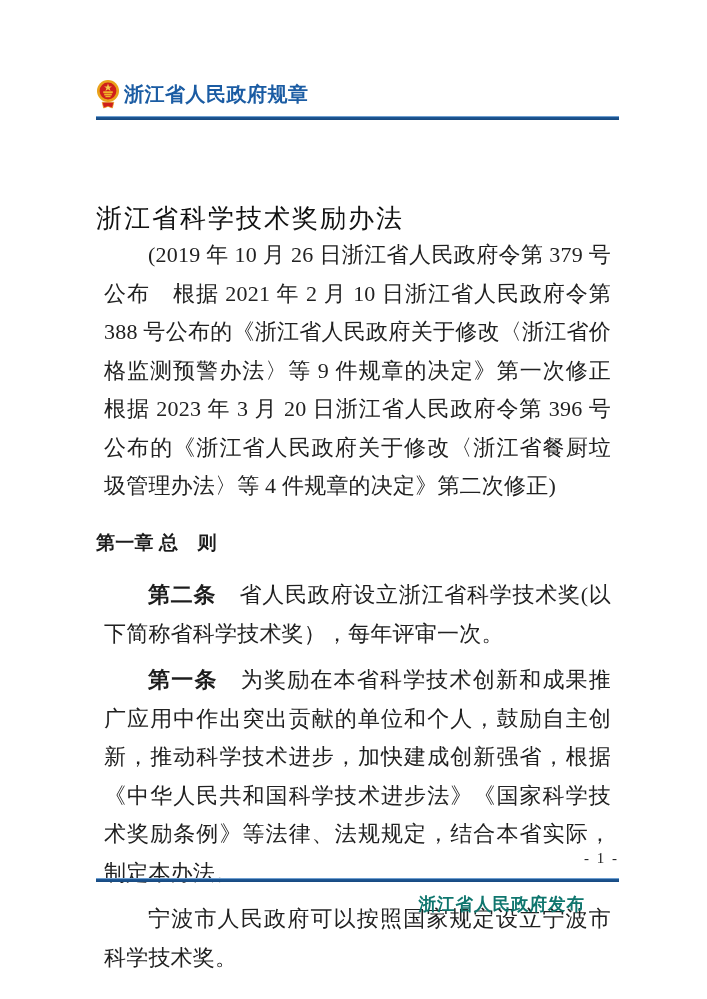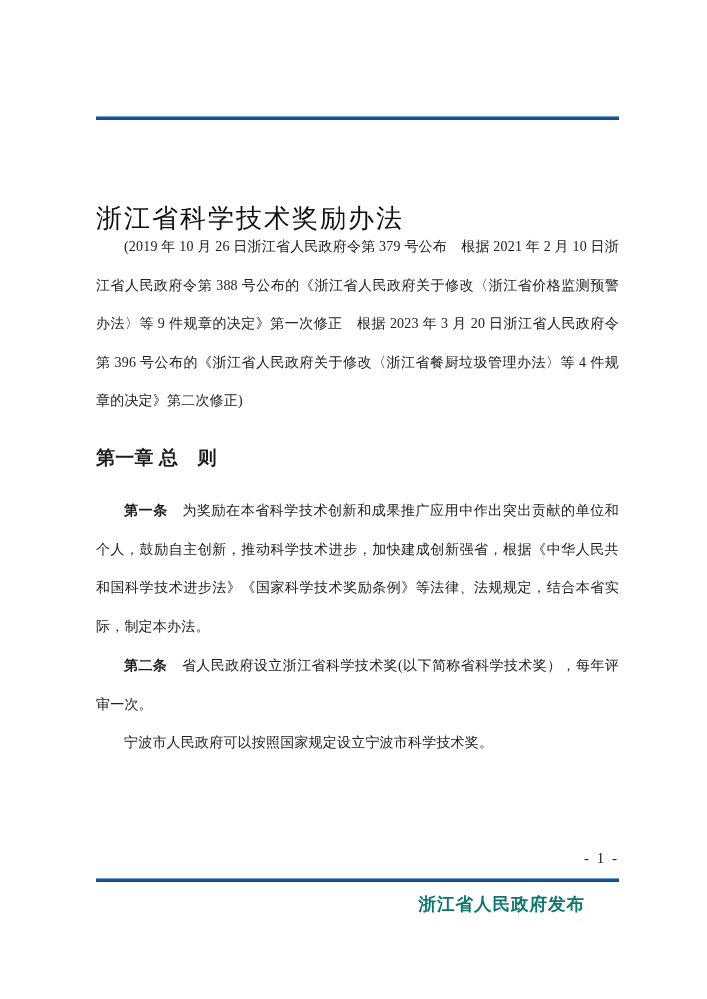--- a/index.html
+++ b/index.html
@@ -65,22 +65,22 @@
     font-weight: 400;
   }
   .content {
     position: absolute;
     top: 228px;
     left: 96px;
     width: 523px;
     color: #212121;
   }
   .para {
-    margin: 0;
-    font-size: 14px;
+    margin: 8px;
+    font-size: 22px;
     line-height: 38.5px;
     text-align: justify;
     text-justify: inter-character;
     text-indent: 2em;
     letter-spacing: 0.2px;
   }
   .chapter-heading {
     margin: 18px 0 14px 0;
     font-size: 19px;
     line-height: 38.5px;
@@ -120,33 +120,45 @@
     font-weight: 700;
     letter-spacing: 1px;
     font-family: "Liberation Sans", "DejaVu Sans", sans-serif;
   }
 </style>
 </head>
 <body>
 
 <div class="page">
 
+  <div class="header">
+    <svg class="emblem" viewBox="0 0 24 30" aria-hidden="true">
+      <circle cx="12" cy="12" r="11" fill="#e9a21a"></circle>
+      <circle cx="12" cy="12" r="8.4" fill="#cf1f1b"></circle>
+      <polygon points="12,4.6 13,7.4 16,7.4 13.6,9.1 14.5,11.9 12,10.2 9.5,11.9 10.4,9.1 8,7.4 11,7.4" fill="#f5c84c"></polygon>
+      <rect x="7.2" y="12.2" width="9.6" height="2" rx="0.4" fill="#f0b428"></rect>
+      <rect x="8.2" y="14.8" width="7.6" height="1.6" rx="0.3" fill="#f0b428"></rect>
+      <rect x="9.4" y="17" width="5.2" height="1.2" rx="0.3" fill="#f0b428"></rect>
+      <path d="M6.2 23.2 L17.8 23.2 L16.4 29 L12 27.4 L7.6 29 Z" fill="#cf1f1b" stroke="#e9a21a" stroke-width="0.7"></path>
+    </svg>
+    <span class="header-title">浙江省人民政府规章</span>
+  </div>
   <div class="rule rule-top"></div>
 
   <h1 class="doc-title">浙江省科学技术奖励办法</h1>
 
   <div class="content">
 
     <p class="para"><span>(2019 年 10 月 26 日浙江省人民政府令第 379 号公布　根据 2021 年 2 月 10 日浙江省人民政府令第 388 号公布的《浙江省人民政府关于修改〈浙江省价格监测预警办法〉等 9 件规章的决定》第一次修正　根据 2023 年 3 月 20 日浙江省人民政府令第 396 号公布的《浙江省人民政府关于修改〈浙江省餐厨垃圾管理办法〉等 4 件规章的决定》第二次修正)</span></p>
 
     <p class="para chapter-heading">第一章 总　则</p>
 
+    <p class="para"><span class="art-label">第二条</span><span>省人民政府设立浙江省科学技术奖(以下简称省科学技术奖），每年评审一次。</span></p>
+
     <p class="para"><span class="art-label">第一条</span><span>为奖励在本省科学技术创新和成果推广应用中作出突出贡献的单位和个人，鼓励自主创新，推动科学技术进步，加快建成创新强省，根据《中华人民共和国科学技术进步法》《国家科学技术奖励条例》等法律、法规规定，结合本省实际，制定本办法。</span></p>
-
-    <p class="para"><span class="art-label">第二条</span><span>省人民政府设立浙江省科学技术奖(以下简称省科学技术奖），每年评审一次。</span></p>
 
     <p class="para"><span>宁波市人民政府可以按照国家规定设立宁波市科学技术奖。</span></p>
 
   </div>
 
   <div class="page-number">- 1 -</div>
   <div class="rule rule-bottom"></div>
   <div class="publisher">浙江省人民政府发布</div>
 
 </div>

